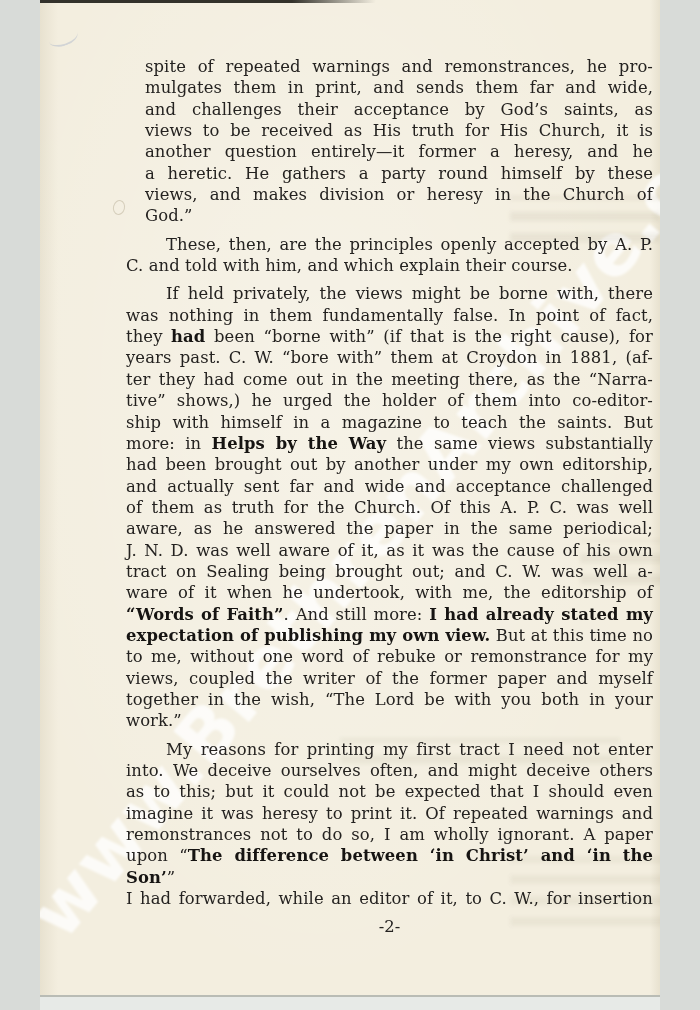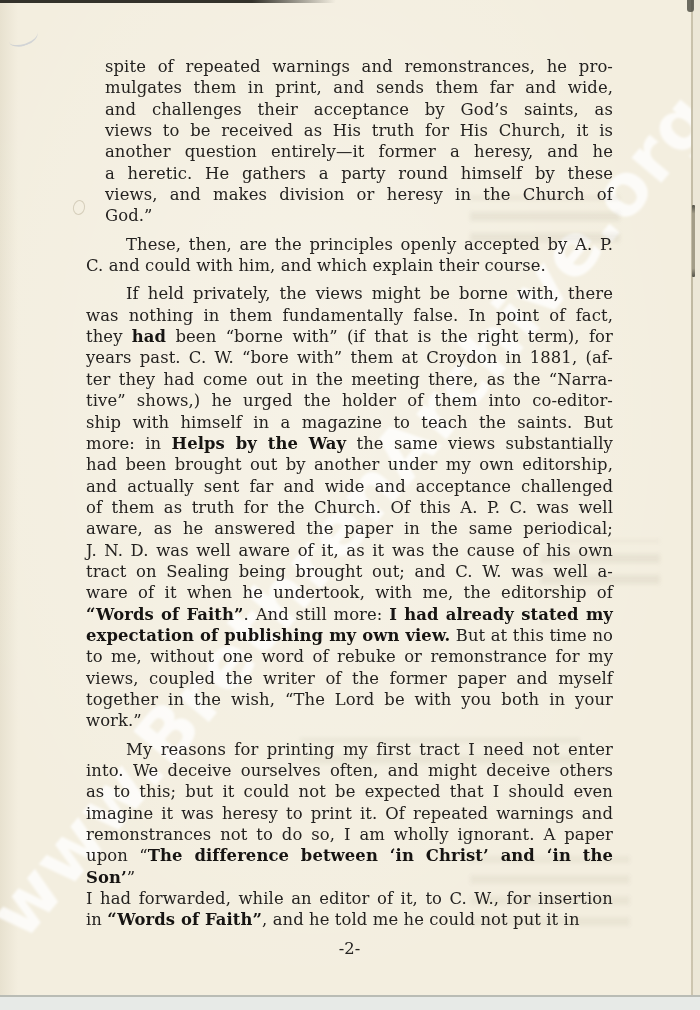--- a/index.html
+++ b/index.html
@@ -1,18 +1,18 @@
 <!DOCTYPE html>
 <html><head>
 <meta charset="utf-8">
 <style>
   html,body{margin:0;padding:0;background:#d8dbd8;}
   .page{
     position:relative;
-    width:700px;height:1010px;
+    width:620px;height:1010px;
     margin:0 auto;
     overflow:hidden;
     background:
       radial-gradient(ellipse at 45% 40%, rgba(255,255,255,0.25), rgba(0,0,0,0) 70%),
       linear-gradient(90deg, rgba(180,168,136,0.18) 0, rgba(180,168,136,0) 18px),
       linear-gradient(270deg, rgba(190,180,150,0.22) 0, rgba(190,180,150,0) 10px),
       #f3eedf;
     font-family:"DejaVu Serif","Liberation Serif",serif;
   }
   
@@ -115,26 +115,26 @@
         <div class="line"><span>mulgates them in print, and sends them far and wide,</span></div>
         <div class="line"><span>and challenges their acceptance by God’s saints, as</span></div>
         <div class="line"><span>views to be received as His truth for His Church, it is</span></div>
         <div class="line"><span>another question entirely—it former a heresy, and he</span></div>
         <div class="line"><span>a heretic.  He gathers a party round himself by these</span></div>
         <div class="line"><span>views, and makes division or heresy in the Church of</span></div>
         <div class="line last"><span>God.”</span></div>
       </div>
       <div class="para body">
         <div class="line first"><span>These, then, are the principles openly accepted by A. P.</span></div>
-        <div class="line last"><span>C. and could with him, and which explain their course.</span></div>
+        <div class="line last"><span>C. and told with him, and which explain their course.</span></div>
       </div>
       <div class="para body">
         <div class="line first"><span>If held privately, the views might be borne with, there</span></div>
         <div class="line"><span>was nothing in them fundamentally false. In point of fact,</span></div>
-        <div class="line"><span>they </span><span class="b">had</span><span> been “borne with” (if that is the right term), for</span></div>
+        <div class="line"><span>they </span><span class="b">had</span><span> been “borne with” (if that is the right cause), for</span></div>
         <div class="line"><span>years past. C. W. “bore with” them at Croydon in 1881, (af-</span></div>
         <div class="line"><span>ter they had come out in the meeting there, as the “Narra-</span></div>
         <div class="line"><span>tive” shows,) he urged the holder of them into co-editor-</span></div>
         <div class="line"><span>ship with himself in a magazine to teach the saints. But</span></div>
         <div class="line"><span>more: in </span><span class="b">Helps by the Way</span><span> the same views substantially</span></div>
         <div class="line"><span>had been brought out by another under my own editorship,</span></div>
         <div class="line"><span>and actually sent far and wide and acceptance challenged</span></div>
         <div class="line"><span>of them as truth for the Church. Of this A. P. C. was well</span></div>
         <div class="line"><span>aware, as he answered the paper in the same periodical;</span></div>
         <div class="line"><span>J. N. D. was well aware of it, as it was the cause of his own</span></div>
@@ -148,21 +148,20 @@
         <div class="line last"><span>work.”</span></div>
       </div>
       <div class="para body">
         <div class="line first"><span>My reasons for printing my first tract I need not enter</span></div>
         <div class="line"><span>into. We deceive ourselves often, and might deceive others</span></div>
         <div class="line"><span>as to this; but it could not be expected that I should even</span></div>
         <div class="line"><span>imagine it was heresy to print it. Of repeated warnings and</span></div>
         <div class="line"><span>remonstrances not to do so, I am wholly ignorant. A paper</span></div>
         <div class="line"><span>upon “</span><span class="b">The difference between ‘in Christ’ and ‘in the Son’</span><span>”</span></div>
         <div class="line"><span>I had forwarded, while an editor of it, to C. W., for insertion</span></div>
-        <div class="line last"><span>in </span><span class="b">“Words of Faith”</span><span>, and he told me he could not put it in</span></div>
       </div>
       <div class="page-number">-2-</div>
     </div>
 
   <div class="pencil-mark"></div>
   <div class="blemish-ring"></div>
   <div class="right-fold-margin"></div>
   <div class="right-fold-line"></div>
   <div class="staple"></div>
   <div class="top-edge-shadow"></div>

